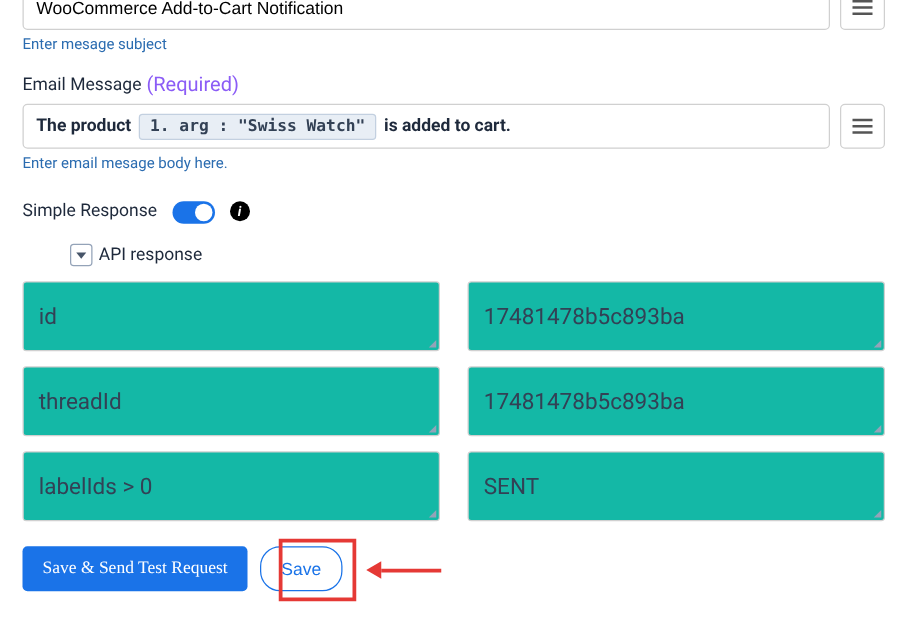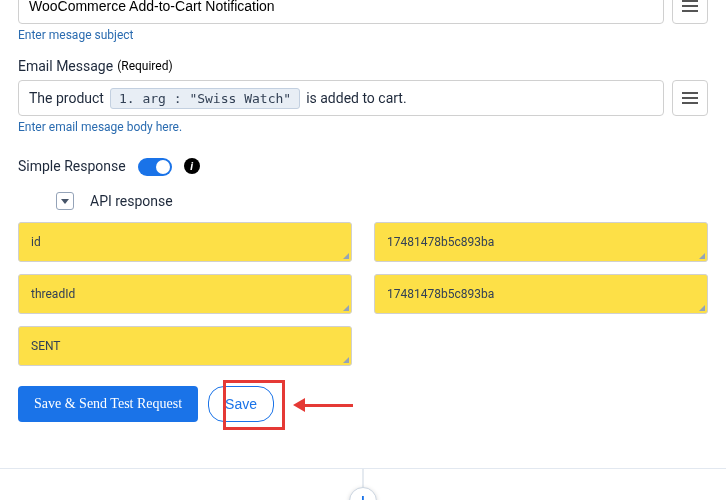--- a/index.html
+++ b/index.html
@@ -5,32 +5,32 @@
 * { box-sizing: border-box; margin: 0; padding: 0; }
 body { font-family: -apple-system, BlinkMacSystemFont, 'Segoe UI', Roboto, sans-serif; font-size: 14px; color: #1e293b; background: #fff; width: 726px; height: 500px; overflow: hidden; position: relative; }
 .container { padding: 0 18px 20px 18px; }
 .field-row { display: flex; align-items: stretch; gap: 8px; margin-bottom: 4px; }
 .text-input { flex: 1; border: 1px solid #d0d0d0; border-radius: 4px; padding: 7px 10px; font-size: 14px; background: #fff; height: 36px; }
 .drag-btn { width: 36px; height: 36px; border: 1px solid #d0d0d0; border-radius: 4px; background: #fff; display: flex; align-items: center; justify-content: center; cursor: grab; }
 .drag-lines { display: flex; flex-direction: column; gap: 3px; }
 .drag-lines span { display: block; width: 16px; height: 2px; background: #555; }
 .helper { color: #2b6cb0; font-size: 12px; margin-bottom: 16px; }
 .label-row { display: flex; align-items: center; gap: 4px; margin-bottom: 6px; font-size: 14px; color: #1e293b; }
-.required { color: #000000; font-size: 12px; }
-.msg-box { flex: 1; border: 1px solid #d0d0d0; border-radius: 4px; padding: 7px 10px; font-size: 14px; background: #fff; height: 36px; display: flex; align-items: center; gap: 6px; }
+.required { color: #8b5cf6; font-size: 16px; }
+.msg-box { flex: 1; border: 1px solid #d0d0d0; border-radius: 4px; padding: 7px 10px; font-size: 14px; background: #fff; height: 36px; display: flex; align-items: center; gap: 6px; font-weight: bold; }
 .tag { background: #e8eef5; border: 1px solid #c3d0e0; border-radius: 3px; padding: 2px 8px; font-size: 13px; font-family: ui-monospace, Menlo, monospace; color: #334155; }
 .response-row { display: flex; align-items: flex-start; gap: 12px; margin: 24px 0 16px 0; }
 .toggle { width: 34px; height: 18px; background: #1a73e8; border-radius: 10px; position: relative; cursor: pointer; }
 .toggle::after { content: ''; position: absolute; width: 14px; height: 14px; background: #fff; border-radius: 50%; top: 2px; right: 2px; }
 .info-icon { width: 16px; height: 16px; background: #000; color: #fff; border-radius: 50%; display: flex; align-items: center; justify-content: center; font-size: 11px; font-weight: bold; font-style: italic; cursor: pointer; }
-.api-header { display: flex; align-items: center; gap: 16px; margin-bottom: 12px; padding-left: 38px; }
+.api-header { display: flex; align-items: center; gap: 5px; margin-bottom: 12px; padding-left: 38px; }
 .collapse-btn { width: 18px; height: 18px; border: 1px solid #94a3b8; border-radius: 3px; display: flex; align-items: center; justify-content: center; cursor: pointer; }
 .chev { border-left: 4px solid transparent; border-right: 4px solid transparent; border-top: 5px solid #475569; margin-top: 1px; }
 .kv-grid { display: grid; grid-template-columns: 1fr 1fr; gap: 12px 22px; margin-bottom: 20px; }
-.kv-cell { border: 1px solid #d0d0d0; background: #fde047; border-radius: 3px; padding: 10px 12px; font-size: 12px; color: #334155; position: relative; height: 40px; display: flex; align-items: center; resize: none; }
+.kv-cell { border: 1px solid #d0d0d0; background: #14b8a6; border-radius: 3px; padding: 10px 12px; font-size: 18px; color: #334155; position: relative; height: 56px; display: flex; align-items: center; resize: none; }
 .kv-cell::after { content: ''; position: absolute; right: 2px; bottom: 2px; width: 0; height: 0; border-left: 6px solid transparent; border-bottom: 6px solid #94a3b8; }
 .btn-row { display: flex; align-items: center; gap: 10px; position: relative; }
 .btn-primary { background: #1a73e8; color: #fff; border: none; border-radius: 4px; padding: 10px 16px; font-size: 14px; font-weight: 500; cursor: pointer; font-family: Liberation Serif, serif; }
 .btn-secondary { background: #fff; color: #1a73e8; border: 1px solid #1a73e8; border-radius: 16px; padding: 9px 16px; font-size: 14px; font-weight: 500; cursor: pointer; }
 .highlight-box { position: absolute; border: 3px solid #e53935; left: 205px; top: -6px; width: 62px; height: 50px; pointer-events: none; }
 .arrow { position: absolute; left: 275px; top: 12px; display: flex; align-items: center; pointer-events: none; }
 .arrow-head { width: 0; height: 0; border-top: 7px solid transparent; border-bottom: 7px solid transparent; border-right: 12px solid #e53935; }
 .arrow-line { width: 48px; height: 3px; background: #e53935; }
 .bottom-divider { border-top: 1px solid #e2e8f0; margin-top: 26px; position: relative; }
 .plus-btn { position: absolute; left: 50%; transform: translateX(-50%); top: 18px; width: 28px; height: 28px; border-radius: 50%; background: #fff; border: 1px solid #cbd5e1; box-shadow: 0 1px 4px rgba(0,0,0,0.15); display: flex; align-items: center; justify-content: center; color: #1a73e8; font-size: 20px; font-weight: 400; cursor: pointer; }
@@ -84,20 +84,21 @@
       <span class="chev"></span>
     </div>
     <span>API response</span>
   </div>
 
   <div class="kv-grid">
     <div class="kv-cell">id</div>
     <div class="kv-cell">17481478b5c893ba</div>
     <div class="kv-cell">threadId</div>
     <div class="kv-cell">17481478b5c893ba</div>
+    <div class="kv-cell">labelIds &gt; 0</div>
     <div class="kv-cell">SENT</div>
   </div>
 
   <div class="btn-row">
     <button class="btn-primary">Save &amp; Send Test Request</button>
     <button class="btn-secondary">Save</button>
     <div class="highlight-box"></div>
     <div class="arrow">
       <div class="arrow-head"></div>
         <div class="arrow-line"></div>

